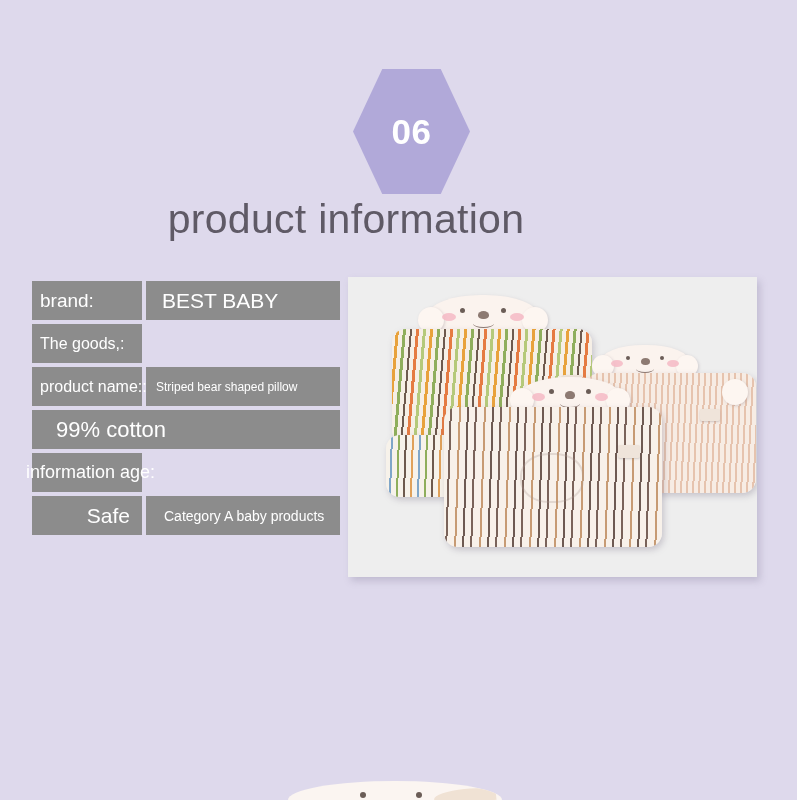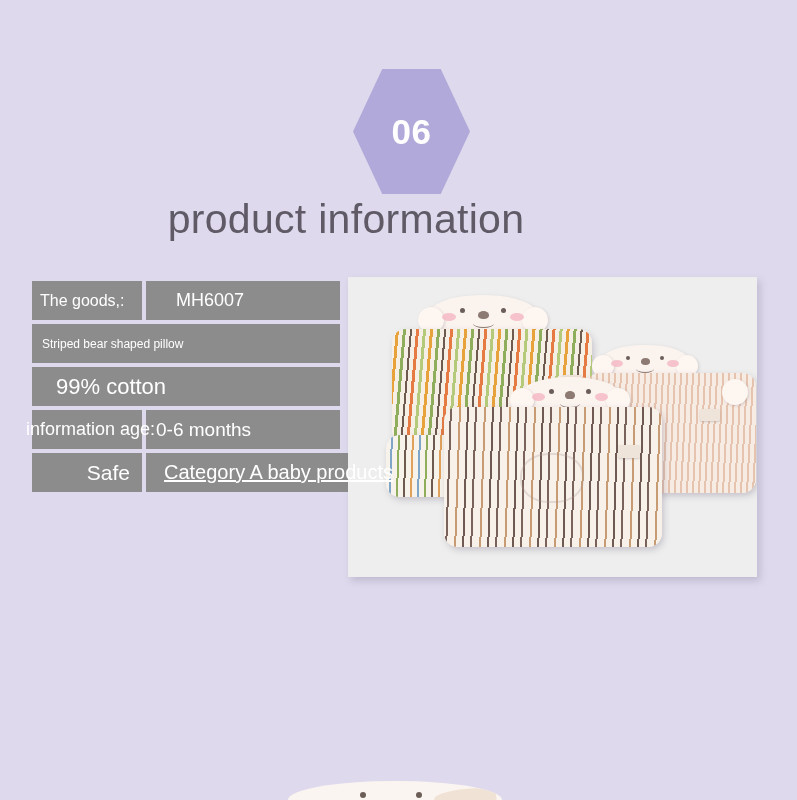--- a/index.html
+++ b/index.html
@@ -100,21 +100,21 @@
   .r-comp .val-text    { font-size: 22px; padding-left: 14px; }
 
   .r-fill .lbl-text    { font-size: 18px; }
   .r-fill .val-text    { font-size: 18px; padding-left: 18px; }
 
   .r-age .lbl-text     { font-size: 18px; margin-left: -14px; }
   .r-age .val-text     { font-size: 19px; padding-left: 0px; }
 
   .r-safe .cell-label  { justify-content: flex-end; padding-right: 12px; }
   .r-safe .lbl-text    { font-size: 21px; }
-  .r-safe .val-text    { font-size: 20px; padding-left: 8px; text-decoration: underline; }
+  .r-safe .val-text    { font-size: 14px; padding-left: 8px; }
 
   
   .photo-panel {
     position: absolute;
     left: 348px;
     top: 277px;
     width: 409px;
     height: 300px;
     background: #eeeeee;
     box-shadow: 3px 4px 7px rgba(120,110,140,0.28);
@@ -210,49 +210,54 @@
 <div class="badge-wrap">
   <div class="hexagon">
     <span class="num">06</span>
   </div>
 </div>
 
 <div class="page-title">product information</div>
 
 <div class="spec-table">
 
+  <div class="spec-row r-brand">
+    <div class="cell cell-label">
+      <span class="lbl-text">brand:</span>
+    </div>
+    <div class="cell cell-value">
+      <span class="val-text">BEST BABY</span>
+    </div>
+  </div>
 
   <div class="spec-row r-goods">
     <div class="cell cell-label">
       <span class="lbl-text">The goods,:</span>
     </div>
-    <div class="cell cell-value">
-      <span class="val-text">MH6007</span>
-    </div>
   </div>
 
   <div class="spec-row r-name">
+    <div class="cell cell-label">
+      <span class="lbl-text">product name::</span>
+    </div>
     <div class="cell cell-value">
       <span class="val-text">Striped bear shaped pillow</span>
     </div>
   </div>
 
   <div class="spec-row r-comp">
     <div class="cell cell-value">
       <span class="val-text">99% cotton</span>
     </div>
   </div>
 
 
   <div class="spec-row r-age">
     <div class="cell cell-label">
       <span class="lbl-text">information age:</span>
-    </div>
-    <div class="cell cell-value">
-      <span class="val-text">0-6 months</span>
     </div>
   </div>
 
   <div class="spec-row r-safe">
     <div class="cell cell-label">
       <span class="lbl-text">Safe</span>
     </div>
     <div class="cell cell-value">
       <span class="val-text">Category A baby products</span>
     </div>

